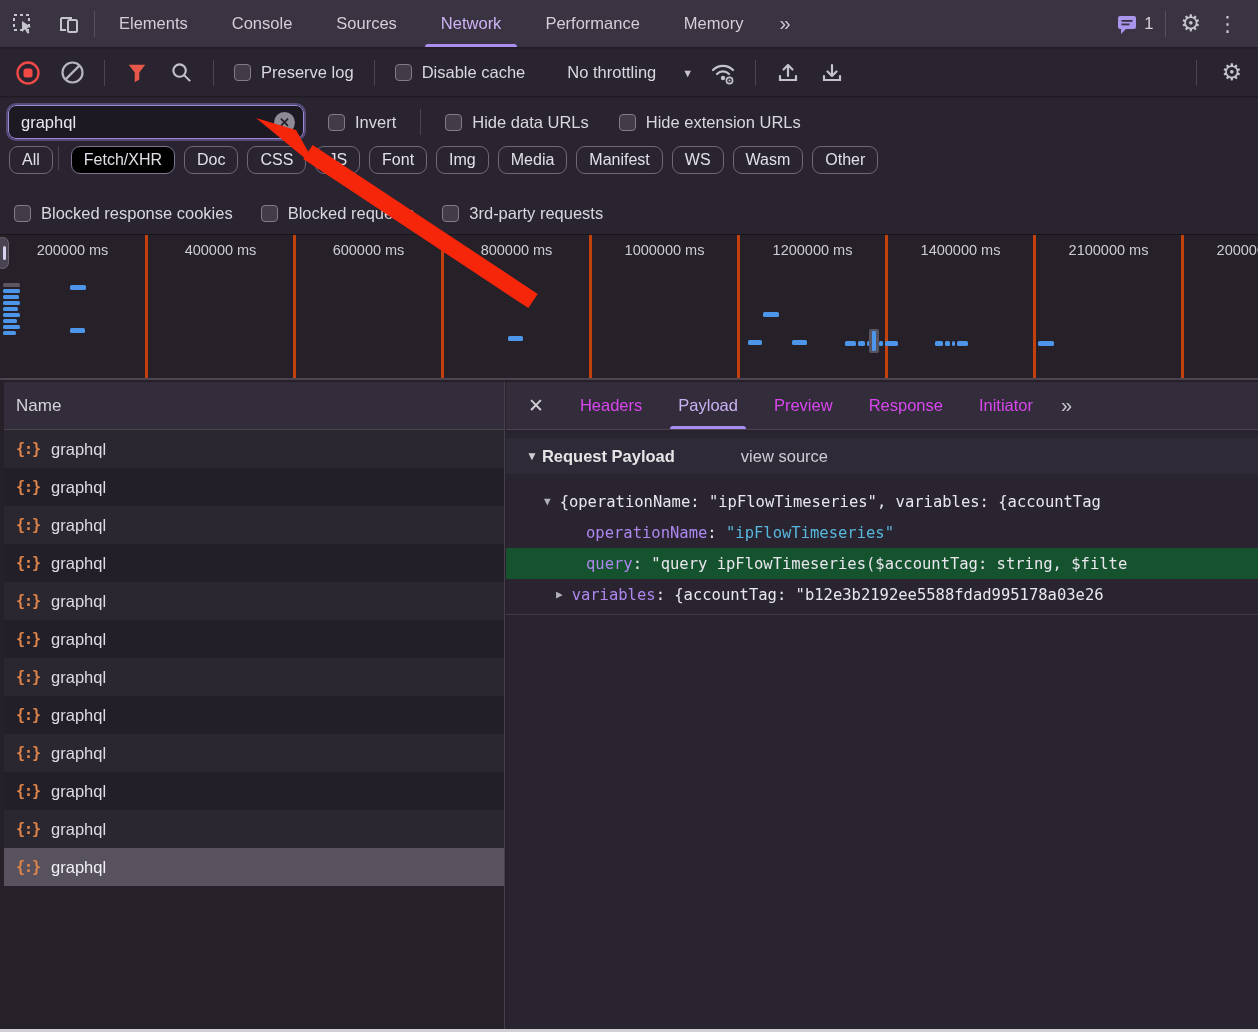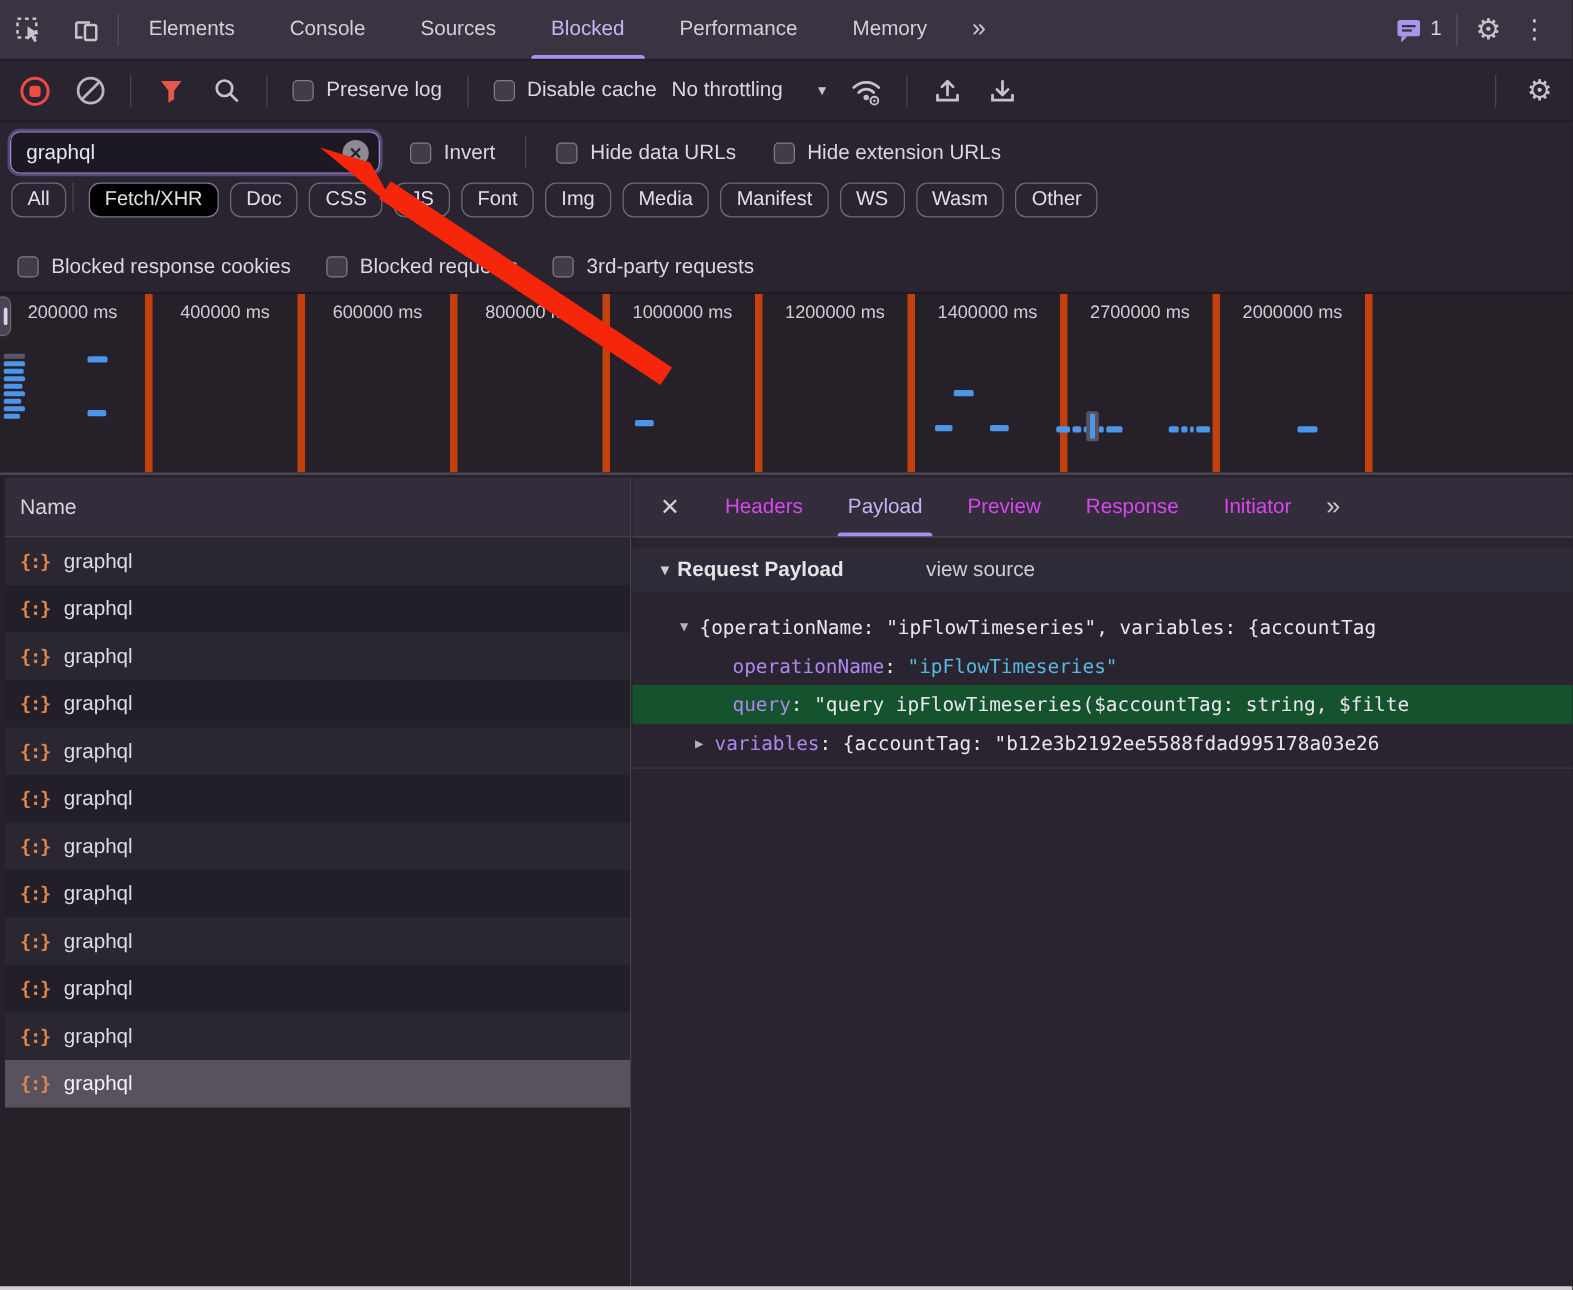--- a/index.html
+++ b/index.html
@@ -30,21 +30,21 @@
   
   .toolbar { position:absolute; left:0; top:49px; width:1258px; height:48px;
     background:#292430; border-bottom:1px solid #1e1a23;
     display:flex; align-items:center; }
   .toolbar .sep { width:1px; height:26px; background:#4a4550; margin:0 10px; }
   .tb-icon { width:44px; display:flex; align-items:center; justify-content:center; }
   .check-group { display:flex; align-items:center; margin:0 10px; }
   .cb { width:17px; height:17px; border:1.5px solid #817c87; border-radius:4px; background:#413c47;
     display:inline-block; flex:0 0 auto; }
   .cb-label { margin-left:10px; color:#dad7de; white-space:nowrap; }
-  .throttle { display:flex; align-items:center; margin:0 8px 0 2px; color:#dad7de; }
+  .throttle { display:flex; align-items:center; margin:0 8px 0 32px; color:#dad7de; }
   .throttle .caret { font-size:11px; margin-left:26px; color:#c7c3cd; }
   .gear-right { margin-left:auto; display:flex; align-items:center; }
   .gear-right .sep { margin-right:12px; }
 
   
   .filter-row { position:absolute; left:0; top:98px; width:1258px; height:48px;
     background:#292430; display:flex; align-items:center; }
   .filter-input-wrap { position:relative; margin-left:8px; width:296px; }
   .filter-input { width:296px; height:34px; background:#1d1923; border:1px solid #9d8ad6;
     outline:2px solid #554a78; border-radius:8px; color:#e9e6ee; font-size:16.5px;
@@ -64,21 +64,21 @@
 
   
   .blocked-row { position:absolute; left:0; top:192px; width:1258px; height:43px;
     background:#292430; border-bottom:1px solid #18151d; display:flex; align-items:center; }
   .blocked-row .check-group { margin:0 14px; }
 
   
   .timeline { position:absolute; left:0; top:235px; width:1258px; height:145px;
     background:#262129; border-bottom:2px solid #4b4551; overflow:hidden; }
   .tl-cols { position:absolute; inset:0; display:flex; }
-  .tl-col { width:122px; flex:0 0 auto; border-right:6px solid #c2410c; }
+  .tl-col { width:148px; flex:0 0 auto; border-right:3px solid #c2410c; }
   .tl-label { margin-top:7px; text-align:center; color:#cfccd4; font-size:14.5px; white-space:nowrap; }
   .tl-bar { position:absolute; border-radius:1.5px; }
   .tl-grabber { position:absolute; left:-4px; top:2px; width:13px; height:32px; border-radius:7px;
     background:#4a4452; border:1px solid #6a6472; }
   .tl-grabber::after { content:""; position:absolute; left:6px; top:8px; width:3px; height:14px;
     background:#d8d2ee; border-radius:2px; }
   .tl-marker { position:absolute; background:#585360; border-radius:2px; }
   .tl-marker::after { content:""; position:absolute; left:3px; top:2px; width:4px; bottom:2px;
     background:#4c95e9; border-radius:1px; }
 
@@ -142,21 +142,21 @@
     <svg class="icon" width="24" height="24" viewBox="0 0 24 24">
       <path d="M4 6 h11 M4 6 v12 h5" fill="none" stroke="#c7c3cd" stroke-width="2"></path>
       <rect x="11" y="8" width="9" height="12" rx="1.5" fill="none" stroke="#c7c3cd" stroke-width="2"></rect>
     </svg>
   </div>
   <div class="sep"></div>
   <div id="devtools-tabs" style="display:flex; align-items:stretch;">
       <div class="tab">Elements</div>
       <div class="tab">Console</div>
       <div class="tab">Sources</div>
-      <div class="tab selected">Blocked</div>
+      <div class="tab selected">Network</div>
       <div class="tab">Performance</div>
       <div class="tab">Memory</div>
     </div>
   <div class="chevrons">»</div>
   <div class="tab-right">
     <svg class="icon" width="22" height="22" viewBox="0 0 22 22">
       <rect x="2" y="3" width="18" height="13" rx="2" fill="#a995ec"></rect>
       <path d="M5 16 L5 21 L10 16 Z" fill="#a995ec"></path>
       <rect x="5.5" y="7" width="11" height="1.8" fill="#3a3341"></rect>
       <rect x="5.5" y="10.5" width="8" height="1.8" fill="#3a3341"></rect>
@@ -303,21 +303,21 @@
       <div class="tl-col">
         <div class="tl-label">1000000 ms</div>
       </div>
       <div class="tl-col">
         <div class="tl-label">1200000 ms</div>
       </div>
       <div class="tl-col">
         <div class="tl-label">1400000 ms</div>
       </div>
       <div class="tl-col">
-        <div class="tl-label">2700000 ms</div>
+        <div class="tl-label">2100000 ms</div>
       </div>
       <div class="tl-col">
         <div class="tl-label">2000000 ms</div>
       </div>
     </div>
   <div class="tl-grabber"></div>
 <div class="tl-bar" style="left: 3px; top: 48px; width: 17px; height: 4px; background: rgb(91, 86, 98);"></div>
     <div class="tl-bar" style="left: 3px; top: 54px; width: 17px; height: 4px; background: rgb(76, 149, 233);"></div>
     <div class="tl-bar" style="left: 3px; top: 60px; width: 16px; height: 4px; background: rgb(76, 149, 233);"></div>
     <div class="tl-bar" style="left: 3px; top: 66px; width: 17px; height: 4px; background: rgb(76, 149, 233);"></div>

